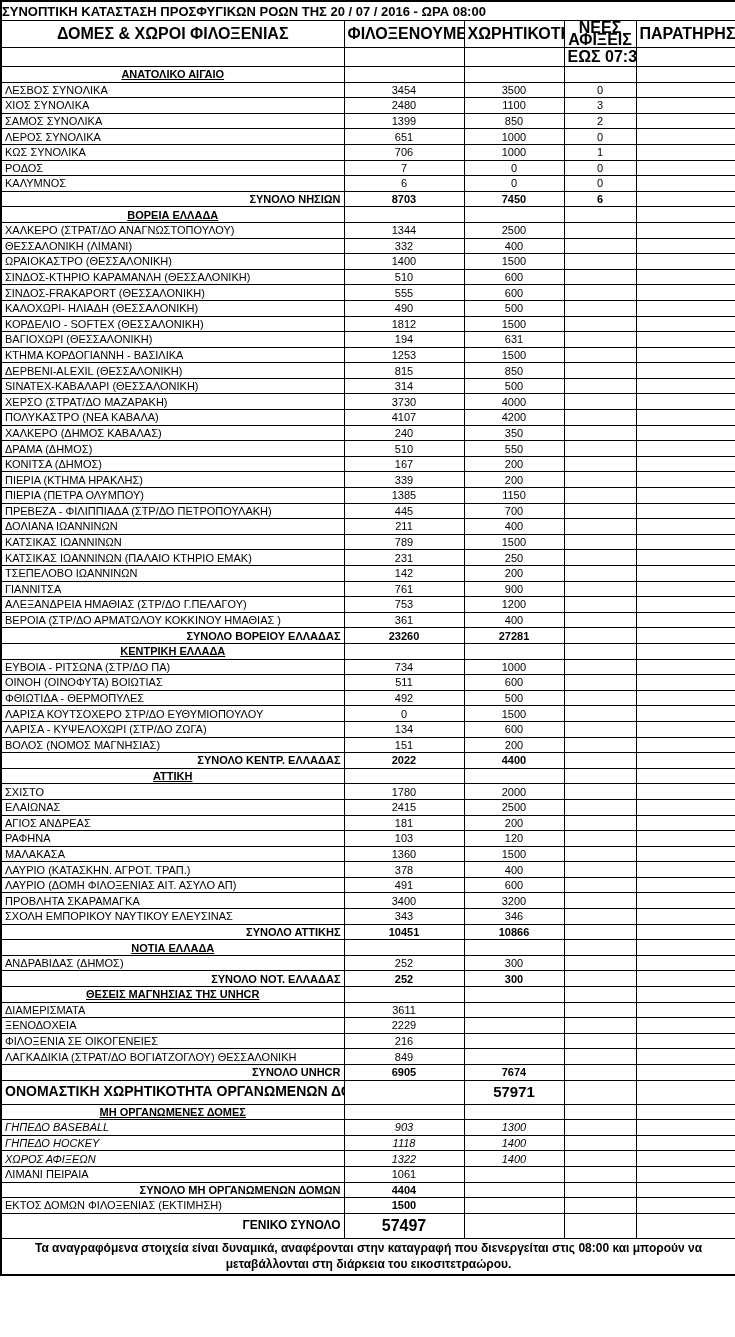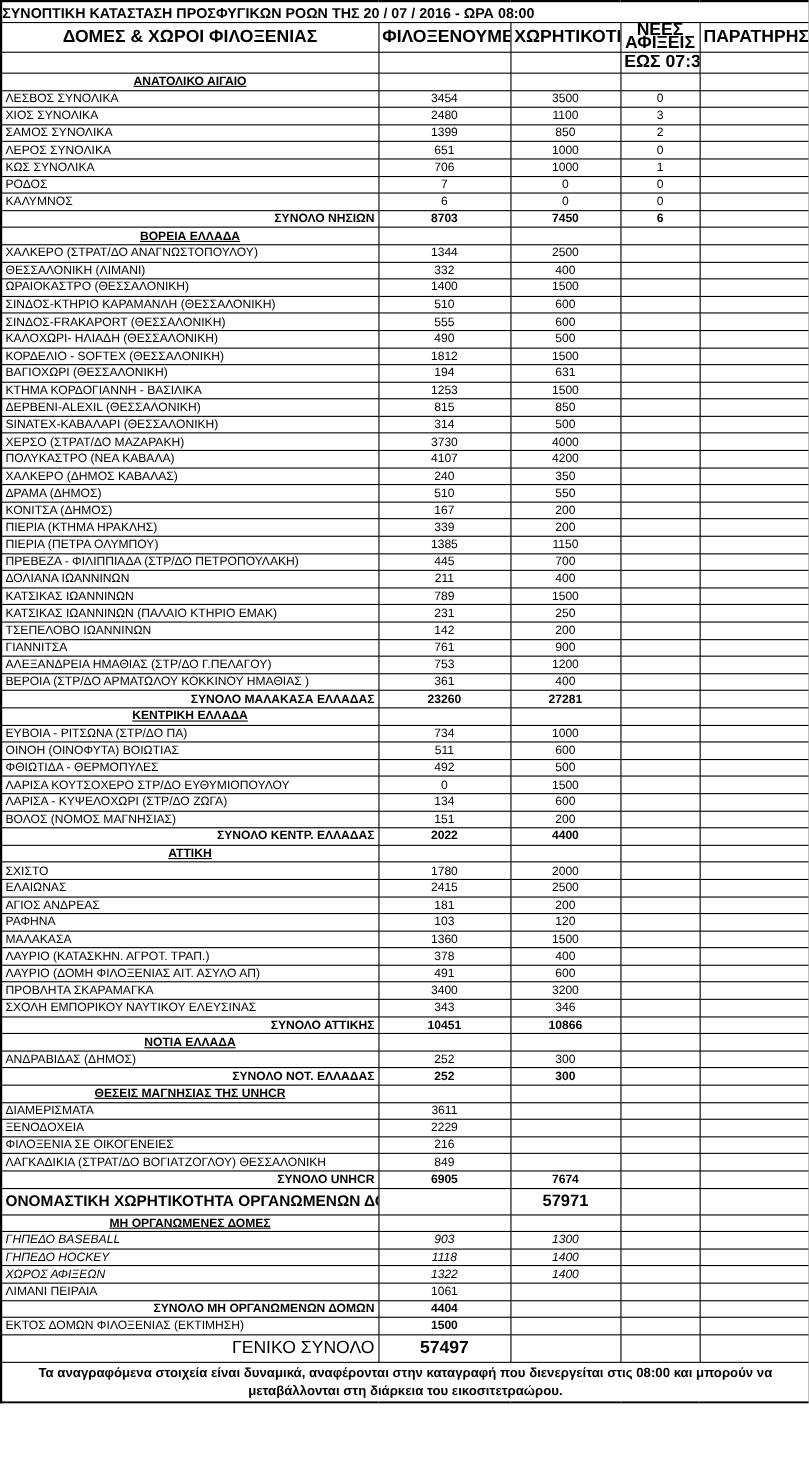--- a/index.html
+++ b/index.html
@@ -36,21 +36,21 @@
   tbody td.c-label { text-align: left; }
   .r-section .c-label { text-align: center; font-weight: bold; text-decoration: underline; }
   .r-total td { font-weight: bold; }
   .r-total .c-label { text-align: right; }
   .r-data-italic td { font-style: italic; }
   .r-nominal { height: 24px; }
   .r-nominal .c-label { text-align: center; font-weight: bold; font-size: 14px; }
   .r-nominal .c-capacity { font-weight: bold; font-size: 15px; text-align: center; }
   .r-estimate .c-guests { font-weight: bold; }
   .r-grand { height: 25px; }
-  .r-grand .c-label { text-align: right; font-weight: normal; font-size: 16px; }
+  .r-grand .c-label { text-align: right; font-weight: bold; font-size: 12px; }
   .r-grand .c-guests { font-weight: bold; font-size: 16px; }
   
   .footer-row td {
     height: 33px; font-weight: bold; text-align: center; font-size: 12px;
     white-space: normal; line-height: 16.5px; padding: 1px 14px;
   }
 </style>
 </head>
 <body>
 
@@ -329,21 +329,21 @@
           <td class="c-notes"></td>
         </tr>
         <tr class="r-data">
           <td class="c-label">ΒΕΡΟΙΑ (ΣΤΡ/ΔΟ ΑΡΜΑΤΩΛΟΥ ΚΟΚΚΙΝΟΥ ΗΜΑΘΙΑΣ )</td>
           <td class="c-guests">361</td>
           <td class="c-capacity">400</td>
           <td class="c-arrivals"></td>
           <td class="c-notes"></td>
         </tr>
         <tr class="r-total">
-          <td class="c-label">ΣΥΝΟΛΟ ΜΑΛΑΚΑΣΑ ΕΛΛΑΔΑΣ</td>
+          <td class="c-label">ΣΥΝΟΛΟ ΒΟΡΕΙΟΥ ΕΛΛΑΔΑΣ</td>
           <td class="c-guests">23260</td>
           <td class="c-capacity">27281</td>
           <td class="c-arrivals"></td>
           <td class="c-notes"></td>
         </tr>
         <tr class="r-section">
           <td class="c-label">ΚΕΝΤΡΙΚΗ ΕΛΛΑΔΑ</td>
           <td class="c-guests"></td>
           <td class="c-capacity"></td>
           <td class="c-arrivals"></td>

